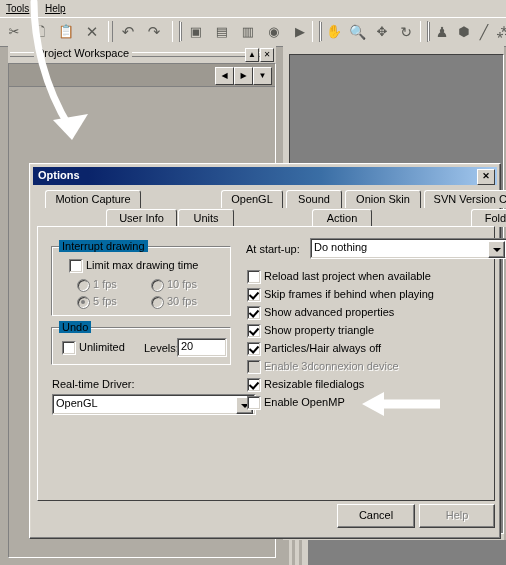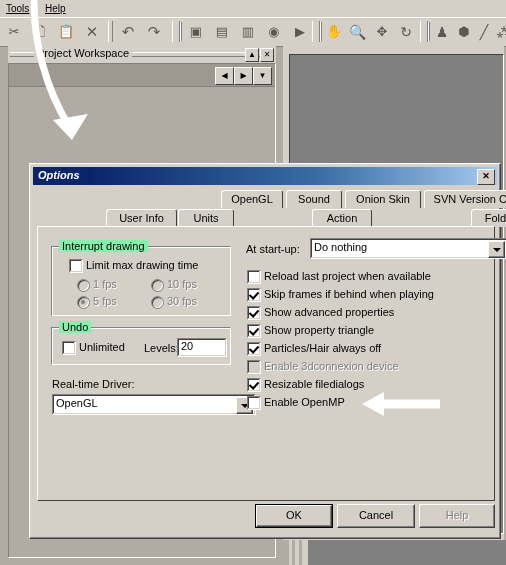--- a/index.html
+++ b/index.html
@@ -53,21 +53,21 @@
   .vstripe{position:absolute;top:0;height:25px;}
 
   
   #options-dialog{position:absolute;left:29px;top:163px;width:470px;height:374px;
       background:#d4d0c8;
       border-top:1px solid #fff;border-left:1px solid #fff;
       border-right:1px solid #404040;border-bottom:1px solid #404040;
       box-shadow:inset -1px -1px 0 #808080, inset 1px 1px 0 #dbd7cf;}
   #dlg-titlebar{position:absolute;left:3px;top:3px;width:464px;height:18px;
       background:linear-gradient(90deg,#0a246a 0%,#0a246a 12%,#3a6ea5 62%,#a6caf0 100%);}
-  #dlg-title{position:absolute;left:5px;top:2px;color:#fff;font-size:11px;font-weight:bold;font-style:italic;}
+  #dlg-title{position:absolute;left:5px;top:2px;color:#fff;font-size:11px;font-weight:bold;}
   #dlg-close{position:absolute;right:2px;top:2px;width:16px;height:14px;background:#d4d0c8;
       border-top:1px solid #fff;border-left:1px solid #fff;
       border-right:1px solid #404040;border-bottom:1px solid #404040;
       font-size:9px;line-height:13px;text-align:center;font-weight:bold;font-family:"Liberation Sans",sans-serif;}
 
   
   #tabstrip{position:absolute;left:7px;top:26px;width:456px;height:40px;}
   .tab{position:absolute;height:17px;background:#d4d0c8;
        border-top:1px solid #fff;border-left:1px solid #fff;
        border-right:1px solid #404040;
@@ -82,21 +82,21 @@
        border-right:1px solid #404040;border-bottom:1px solid #404040;}
 
   
   .group{position:absolute;}
   .group .gframe{position:absolute;inset:0;
        border-top:1px solid #808080;border-left:1px solid #808080;
        border-right:1px solid #fff;border-bottom:1px solid #fff;}
   .group .gframe::after{content:"";position:absolute;left:0;top:0;right:-1px;bottom:-1px;
        border-top:1px solid #fff;border-left:1px solid #fff;pointer-events:none;
        border-right:1px solid transparent;border-bottom:1px solid transparent;}
-  .group .gtitle{position:absolute;left:8px;top:-6px;background:#86efac;padding:0 3px;font-size:11px;z-index:2;}
+  .group .gtitle{position:absolute;left:8px;top:-6px;background:#0369a1;padding:0 3px;font-size:11px;z-index:2;}
 
   
   .cb-row{position:absolute;height:16px;font-size:11px;white-space:nowrap;}
   .cb-box{position:absolute;left:0;top:1px;width:12px;height:12px;background:#fff;
        border-top:1px solid #808080;border-left:1px solid #808080;
        border-right:1px solid #fff;border-bottom:1px solid #fff;
        box-shadow:inset -1px -1px 0 #d4d0c8, inset 1px 1px 0 #404040;}
   .cb-box.checked::after{content:"";position:absolute;left:3px;top:1px;width:4px;height:7px;
        border:solid #000;border-width:0 2px 2px 0;transform:rotate(42deg);}
   .cb-label{position:absolute;left:17px;top:0;line-height:14px;}
@@ -209,20 +209,21 @@
   </div>
 
   <div id="options-dialog">
 
     <div id="dlg-titlebar">
       <div id="dlg-title">Options</div>
       <div id="dlg-close">✕</div>
     </div>
 
     <div id="tabstrip">
+      <div class="tab row1" style="left:8px;width:94px">Motion Capture</div>
       <div class="tab row1" style="left:184px;width:60px">OpenGL</div>
       <div class="tab row1" style="left:249px;width:54px">Sound</div>
       <div class="tab row1" style="left:308px;width:74px">Onion Skin</div>
       <div class="tab row1" style="left:387px;width:118px">SVN Version Control</div>
 
       <div class="tab row2" style="left:69px;width:69px">User Info</div>
       <div class="tab row2" style="left:141px;width:54px">Units</div>
       <div class="tab row2" style="left:275px;width:58px">Action</div>
       <div class="tab row2" style="left:434px;width:62px">Folders</div>
     </div>
@@ -306,23 +307,20 @@
       <div class="cb-row" style="left:209px;top:150px">
         <div class="cb-box checked"></div>
         <div class="cb-label">Resizable filedialogs</div>
       </div>
       <div class="cb-row" style="left:209px;top:168px">
         <div class="cb-box"></div>
         <div class="cb-label">Enable OpenMP</div>
       </div>
     </div>
 
-    <div class="dlgbtn default" style="left:225px;top:340px;width:76px">
-      <div class="inner">OK</div>
-    </div>
     <div class="dlgbtn" style="left:307px;top:340px;width:76px">Cancel</div>
     <div class="dlgbtn disabled" style="left:389px;top:340px;width:74px">Help</div>
   </div>
 
   <svg id="anno" width="506" height="565" viewBox="0 0 506 565">
 
     <path d="M 34 2 C 34 40, 44 86, 70 128" stroke="#ffffff" stroke-width="7" fill="none" stroke-linecap="round"></path>
     <path d="M 72 140 L 53 120 L 88 114 Z" fill="#ffffff"></path>
 
     <path d="M 374 404 L 440 404" stroke="#ffffff" stroke-width="9" stroke-linecap="butt" fill="none"></path>

